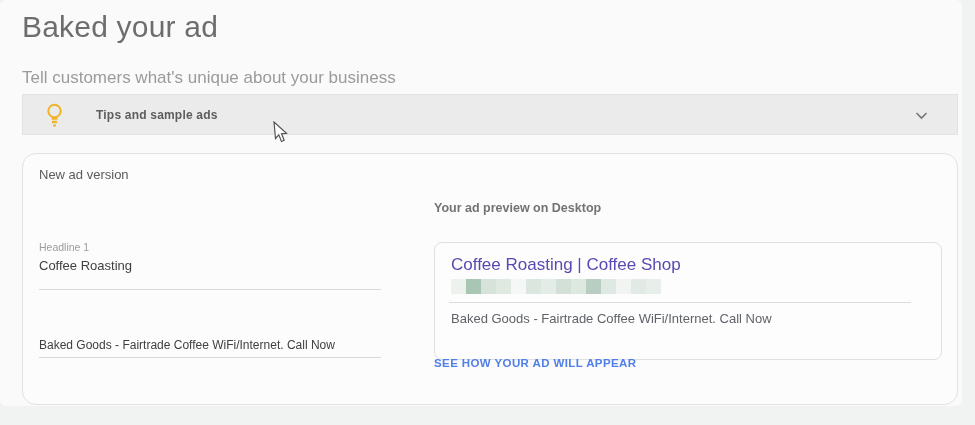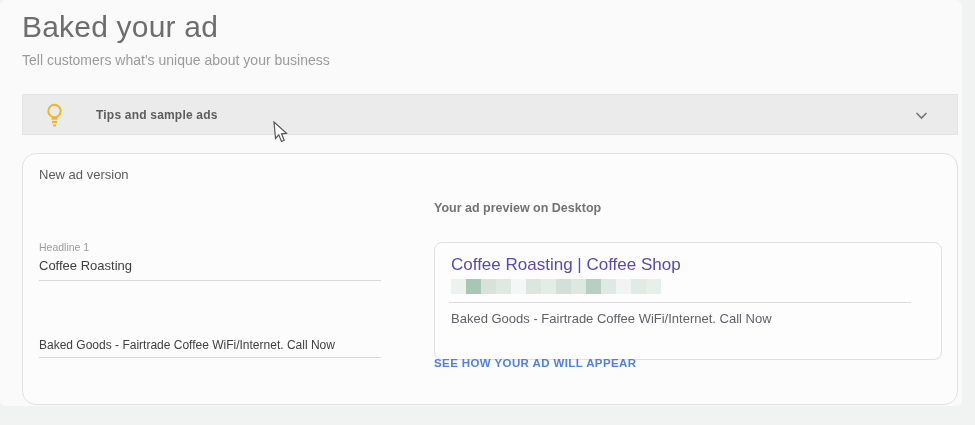--- a/index.html
+++ b/index.html
@@ -20,22 +20,22 @@
   .page-title {
     position: absolute;
     left: 22px; top: 10px;
     font-size: 30px;
     font-weight: 400;
     color: #6d6d6d;
     letter-spacing: 0.2px;
   }
   .page-subtitle {
     position: absolute;
-    left: 22px; top: 52px;
-    font-size: 14px;
+    left: 22px; top: 68px;
+    font-size: 17px;
     color: #9b9b9b;
   }
   .tips-bar {
     position: absolute;
     left: 22px; top: 94px;
     width: 936px; height: 41px;
     background: #ebebeb;
     border: 1px solid #e3e3e3;
     display: flex;
     align-items: center;
@@ -74,21 +74,21 @@
   .field-3 { top: 184px; }
   .field .field-label {
     font-size: 10.5px;
     color: #9c9c9c;
     margin-bottom: 5px;
     margin-top: 44px;
   }
   .field .field-value {
     font-size: 13px;
     color: #3f3f3f;
-    padding-bottom: 7px;
+    padding-bottom: 16px;
     border-bottom: 1px solid #d9d9d9;
     white-space: nowrap;
   }
   .field-3 .field-value { font-size: 12px; padding-bottom: 5px; }
   .preview-title {
     position: absolute;
     left: 411px; top: 47px;
     font-size: 12.5px;
     font-weight: bold;
     color: #737373;

